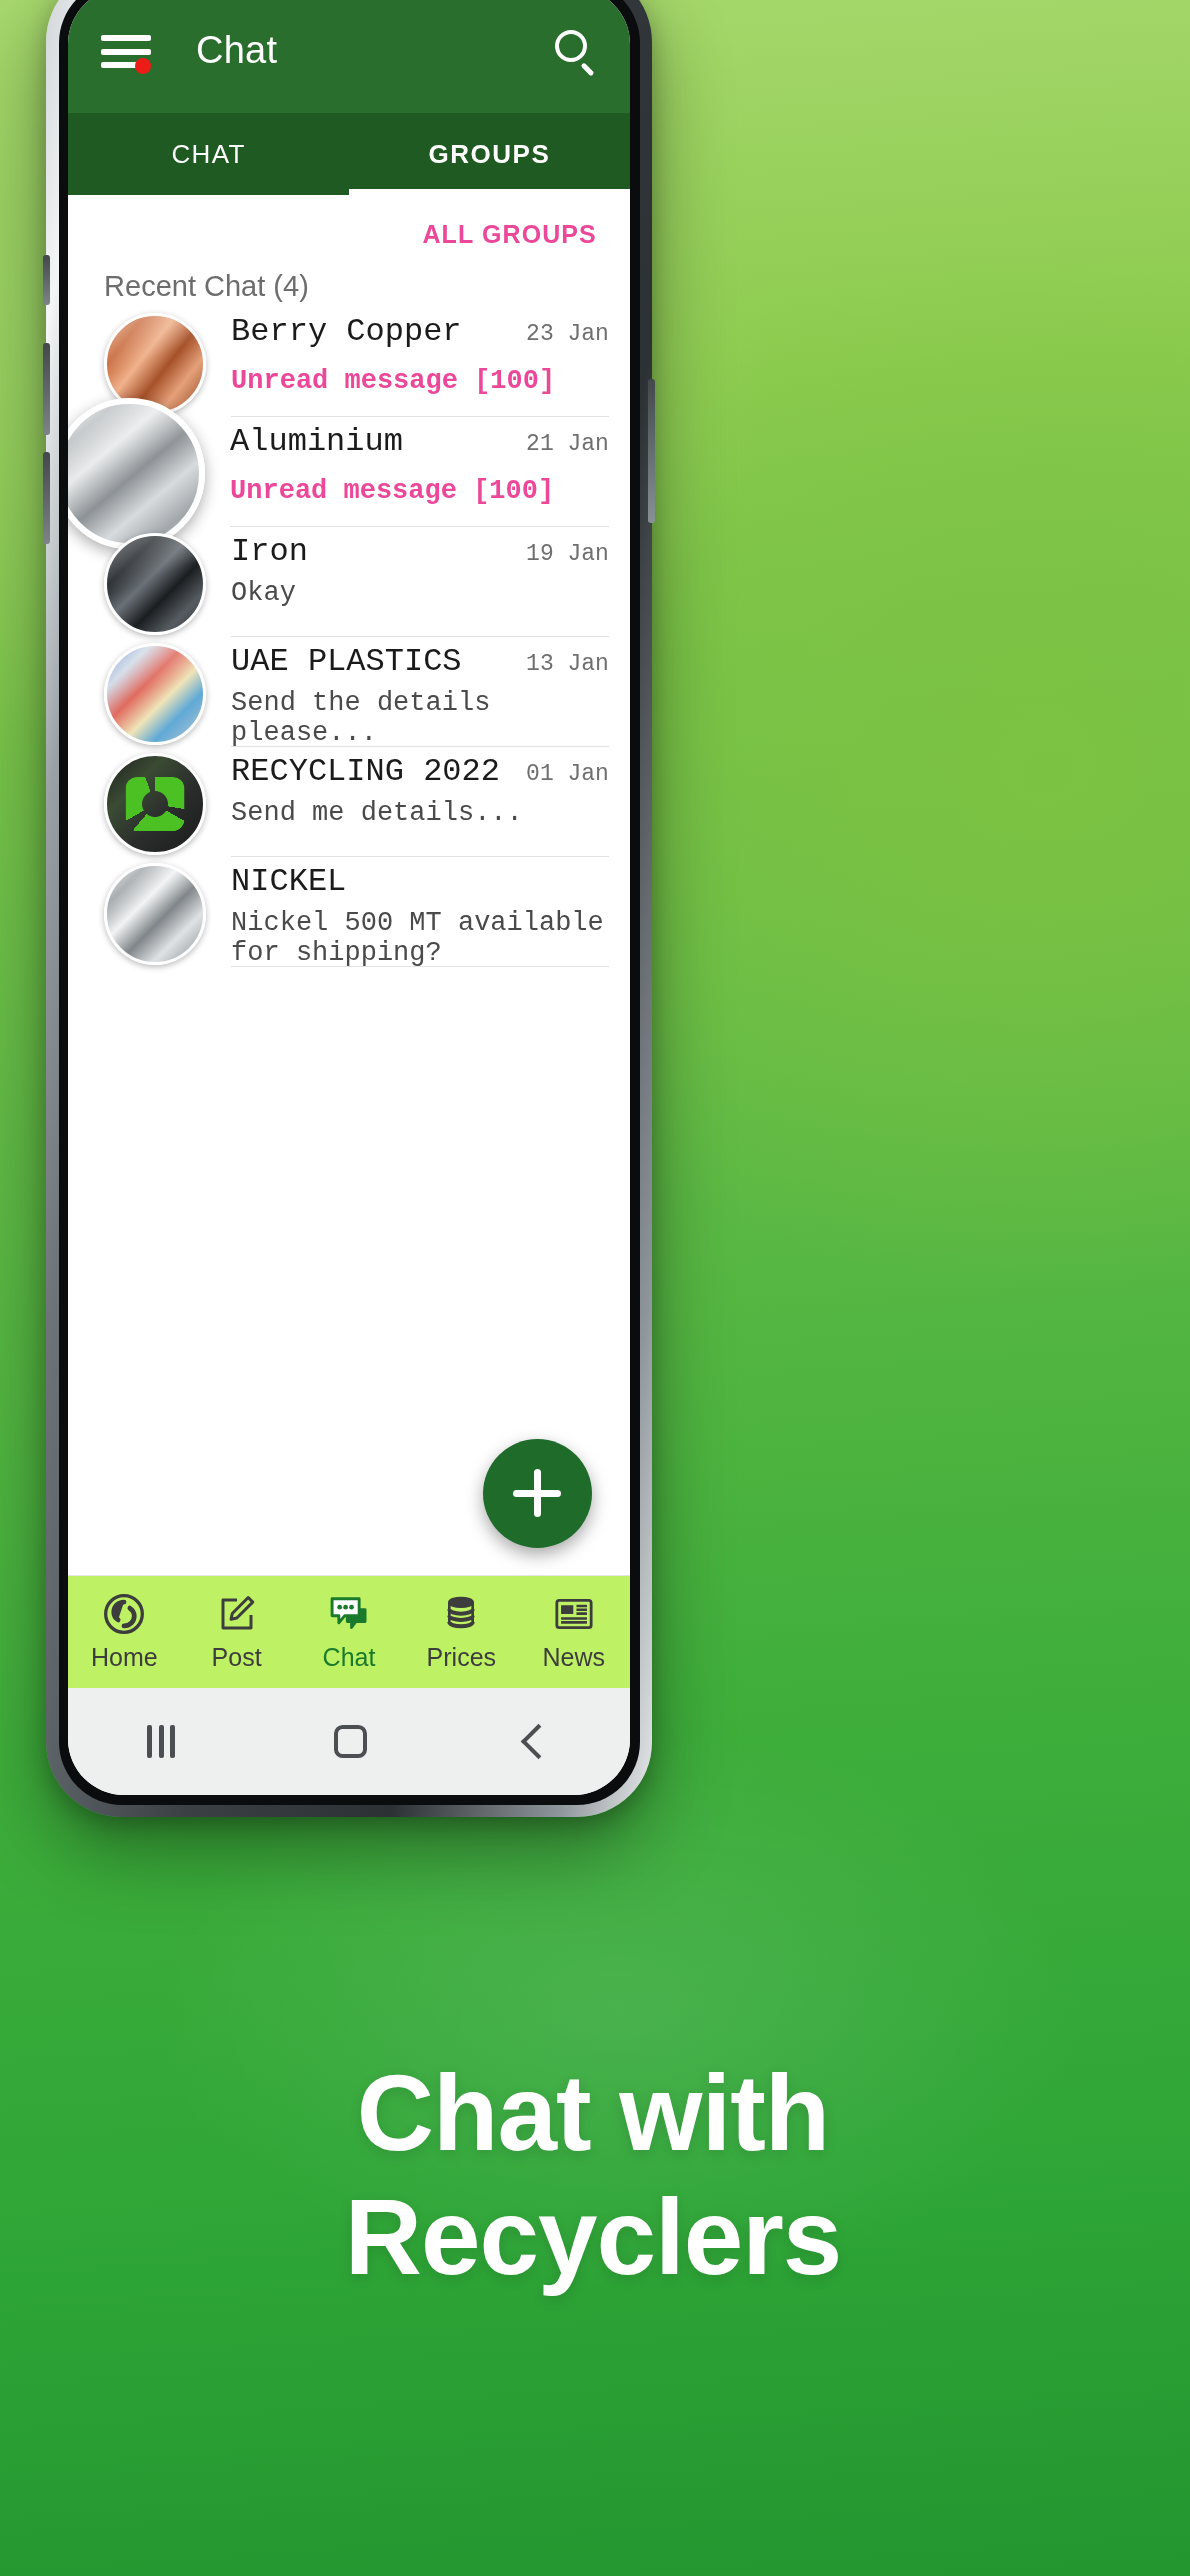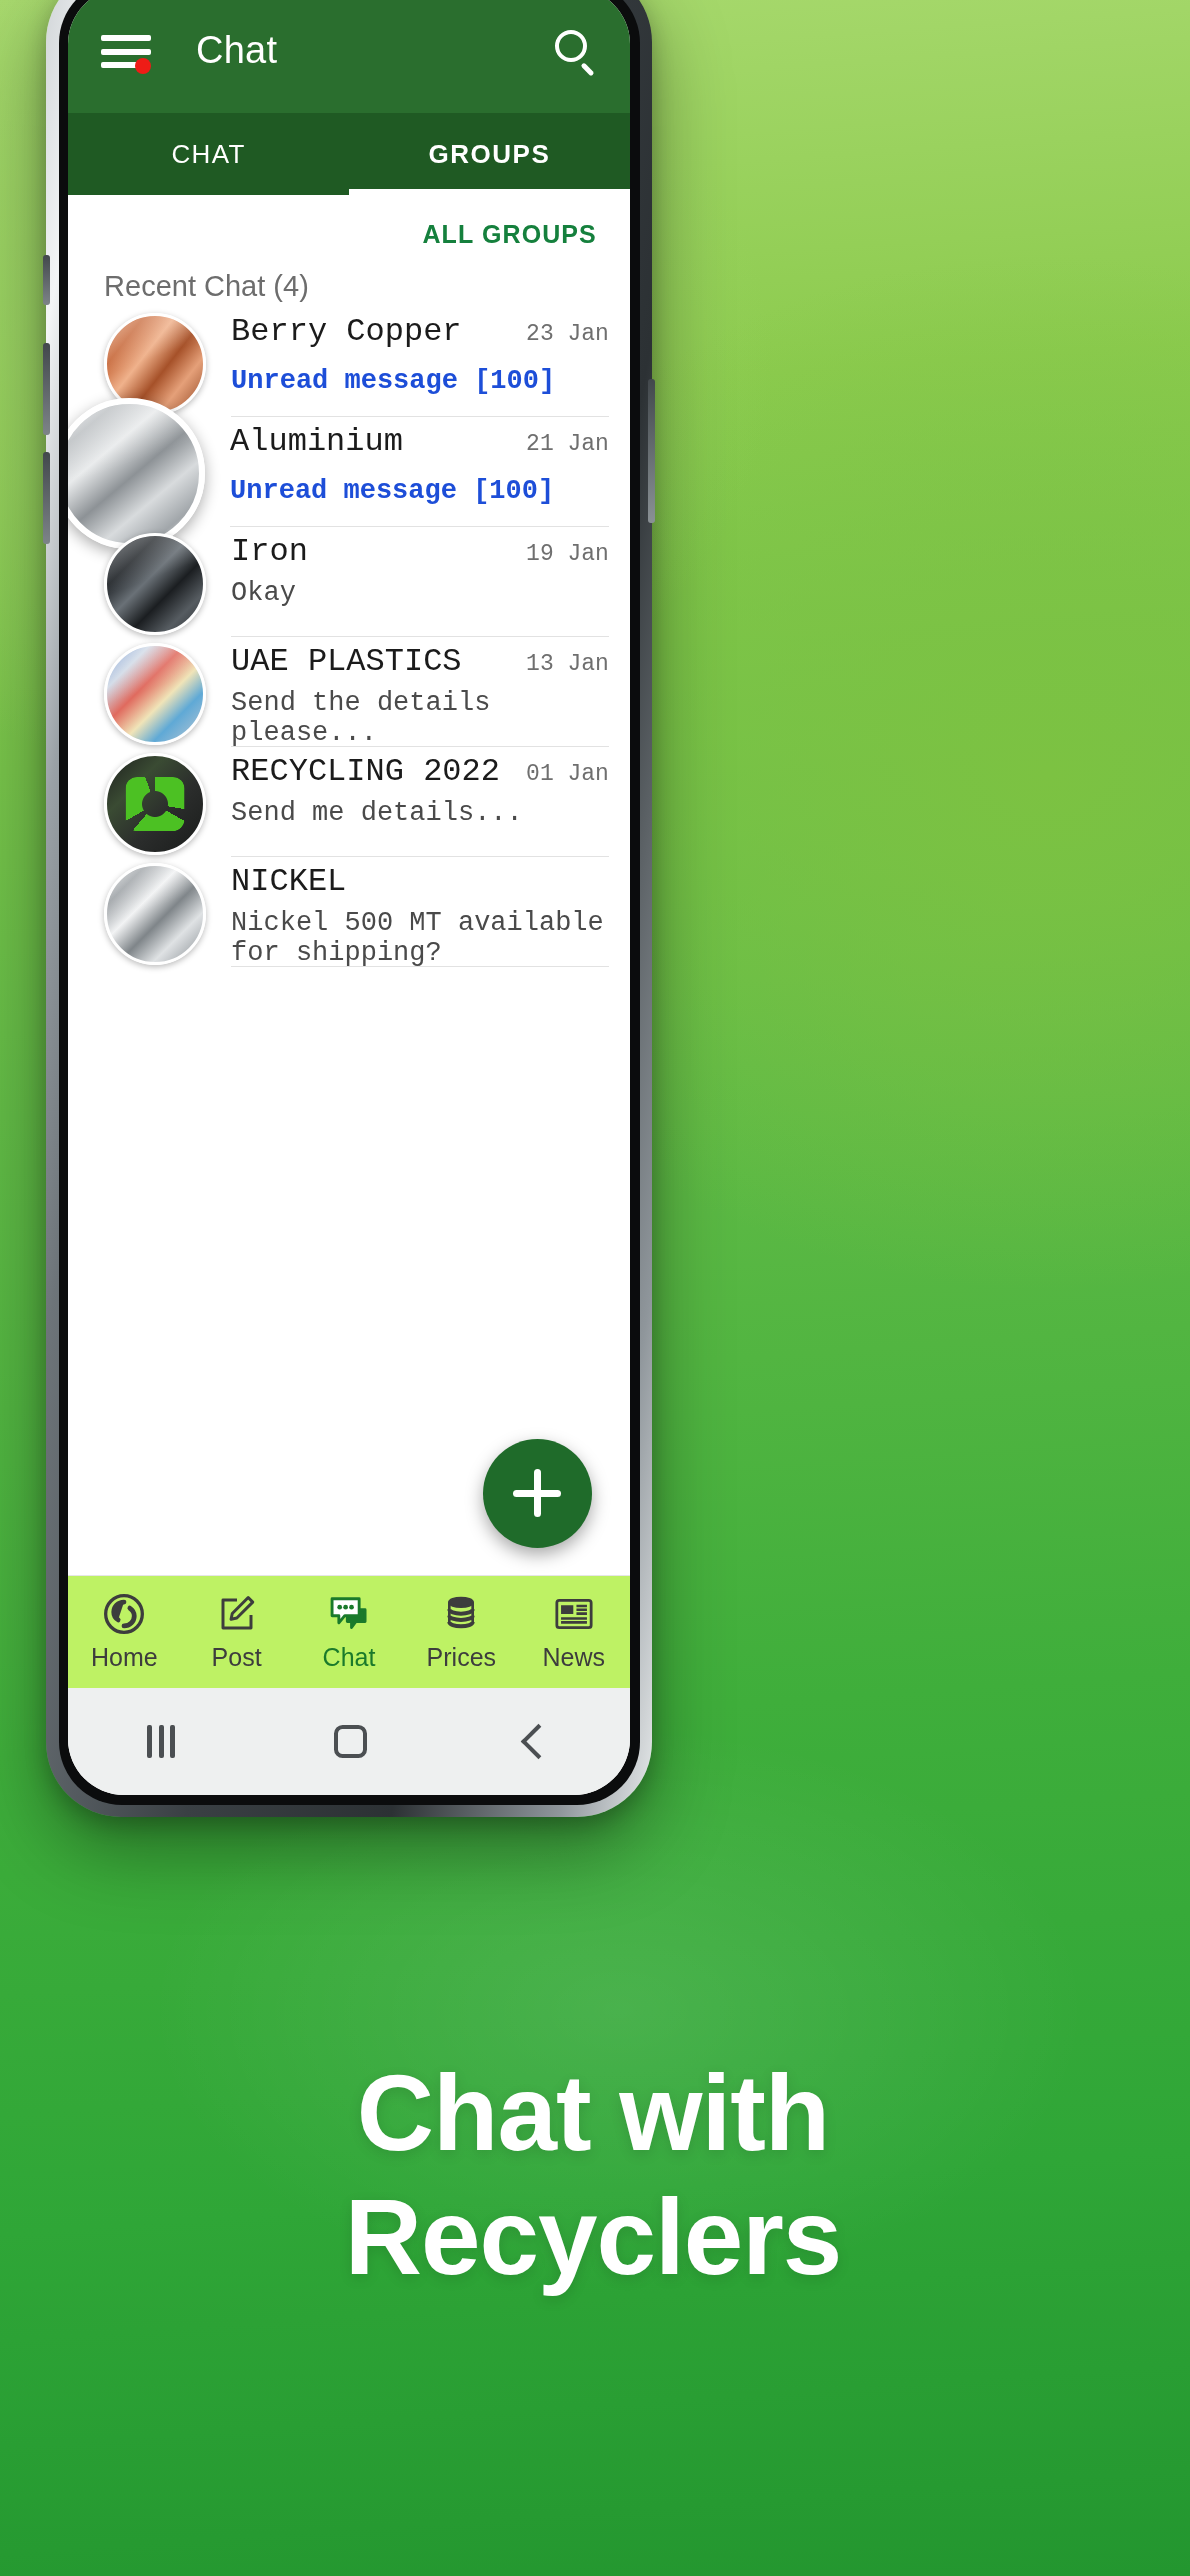--- a/index.html
+++ b/index.html
@@ -56,38 +56,38 @@
 
   
   .tabs{background:#1f5a23;height:82px;flex:0 0 82px;display:flex;position:relative;}
   .tab{flex:1;display:flex;align-items:center;justify-content:center;color:#fff;font-size:26px;font-weight:bold;letter-spacing:1.5px;cursor:pointer;}
   .tab.inactive{font-weight:normal;letter-spacing:1.3px;}
   .tab-ind{position:absolute;bottom:0;left:50%;width:50%;height:5.8px;background:#fff;}
 
   
   .content{flex:1;background:#fff;position:relative;overflow:hidden;}
   .allgroups{
-    text-align:right;color:#15803d;font-size:25px;font-weight:bold;letter-spacing:1.1px;
+    text-align:right;color:#ec4899;font-size:25px;font-weight:bold;letter-spacing:1.1px;
     padding:25px 33px 0 0;cursor:pointer;
   }
   .recent{color:#6d6d6d;font-size:29px;padding:21px 0 5.8px 36px;}
 
   .row{display:flex;align-items:flex-start;padding:0 21px 0 36px;position:relative;height:110px;font-family:Liberation Mono, monospace;}
   .avatar{
     width:102px;height:102px;border-radius:50%;flex:0 0 102px;margin-top:3.8px;
     border:3.8px solid #fff; box-shadow:0 1.9px 6.7px rgba(0,0,0,.28); overflow:hidden; position:relative;
   }
   .avatar.big{width:151px;height:151px;flex-basis:151px;margin-left:-50px;margin-top:-21px;border-width:6.7px;box-shadow:0 4.8px 15.3px rgba(0,0,0,.33);}
   .rowtext{flex:1;margin-left:25px;padding-top:3.8px;border-bottom:1.9px solid #e2e2e2;height:108px;}
   .row:last-child .rowtext{border-bottom:none;}
   .rowtop{display:flex;align-items:baseline;}
   .name{font-size:32px;color:#1b1b1b;flex:1;}
   .date{font-size:23px;color:#6f6f6f;white-space:nowrap;padding-left:9.6px;}
   .msg{font-size:27px;color:#4a4a4a;margin-top:8.6px;}
-  .msg.unread{color:#1d4ed8;font-weight:bold;margin-top:16px;}
+  .msg.unread{color:#ec4899;font-weight:bold;margin-top:16px;}
 
   
   .a-copper{background:linear-gradient(128deg,#e29b72 0%,#c86a3c 22%,#f0b28c 40%,#a65129 58%,#e5a079 75%,#8f4421 100%);}
   .a-alum{background:linear-gradient(140deg,#f2f3f4 0%,#b9bdc0 18%,#e9ebec 34%,#8d9296 52%,#d8dbdd 68%,#a1a6aa 84%,#f0f1f2 100%);}
   .a-iron{background:linear-gradient(135deg,#4a4f54 0%,#23272b 26%,#6a7177 44%,#1b1e21 62%,#565c61 80%,#2b2f33 100%);}
   .a-plastic{background:linear-gradient(135deg,#5f87c8 0%,#cfd9e6 22%,#e06a5e 40%,#f0e4b8 58%,#5fa9d6 74%,#bfc9d4 100%);}
   .a-scrap{background:linear-gradient(170deg,#63a8d8 0%,#8fc3e4 22%,#9a9e9f 42%,#6f7477 62%,#b3b7b9 80%,#5d6264 100%);}
   .a-recyc{background:linear-gradient(135deg,#1d1f1e 0%,#3a4b33 30%,#2b2d2c 60%,#1a1c1b 100%);}
   .a-recyc:after{content:"";position:absolute;left:50%;top:50%;transform:translate(-50%,-50%);
     width:59px;height:54px;background:

